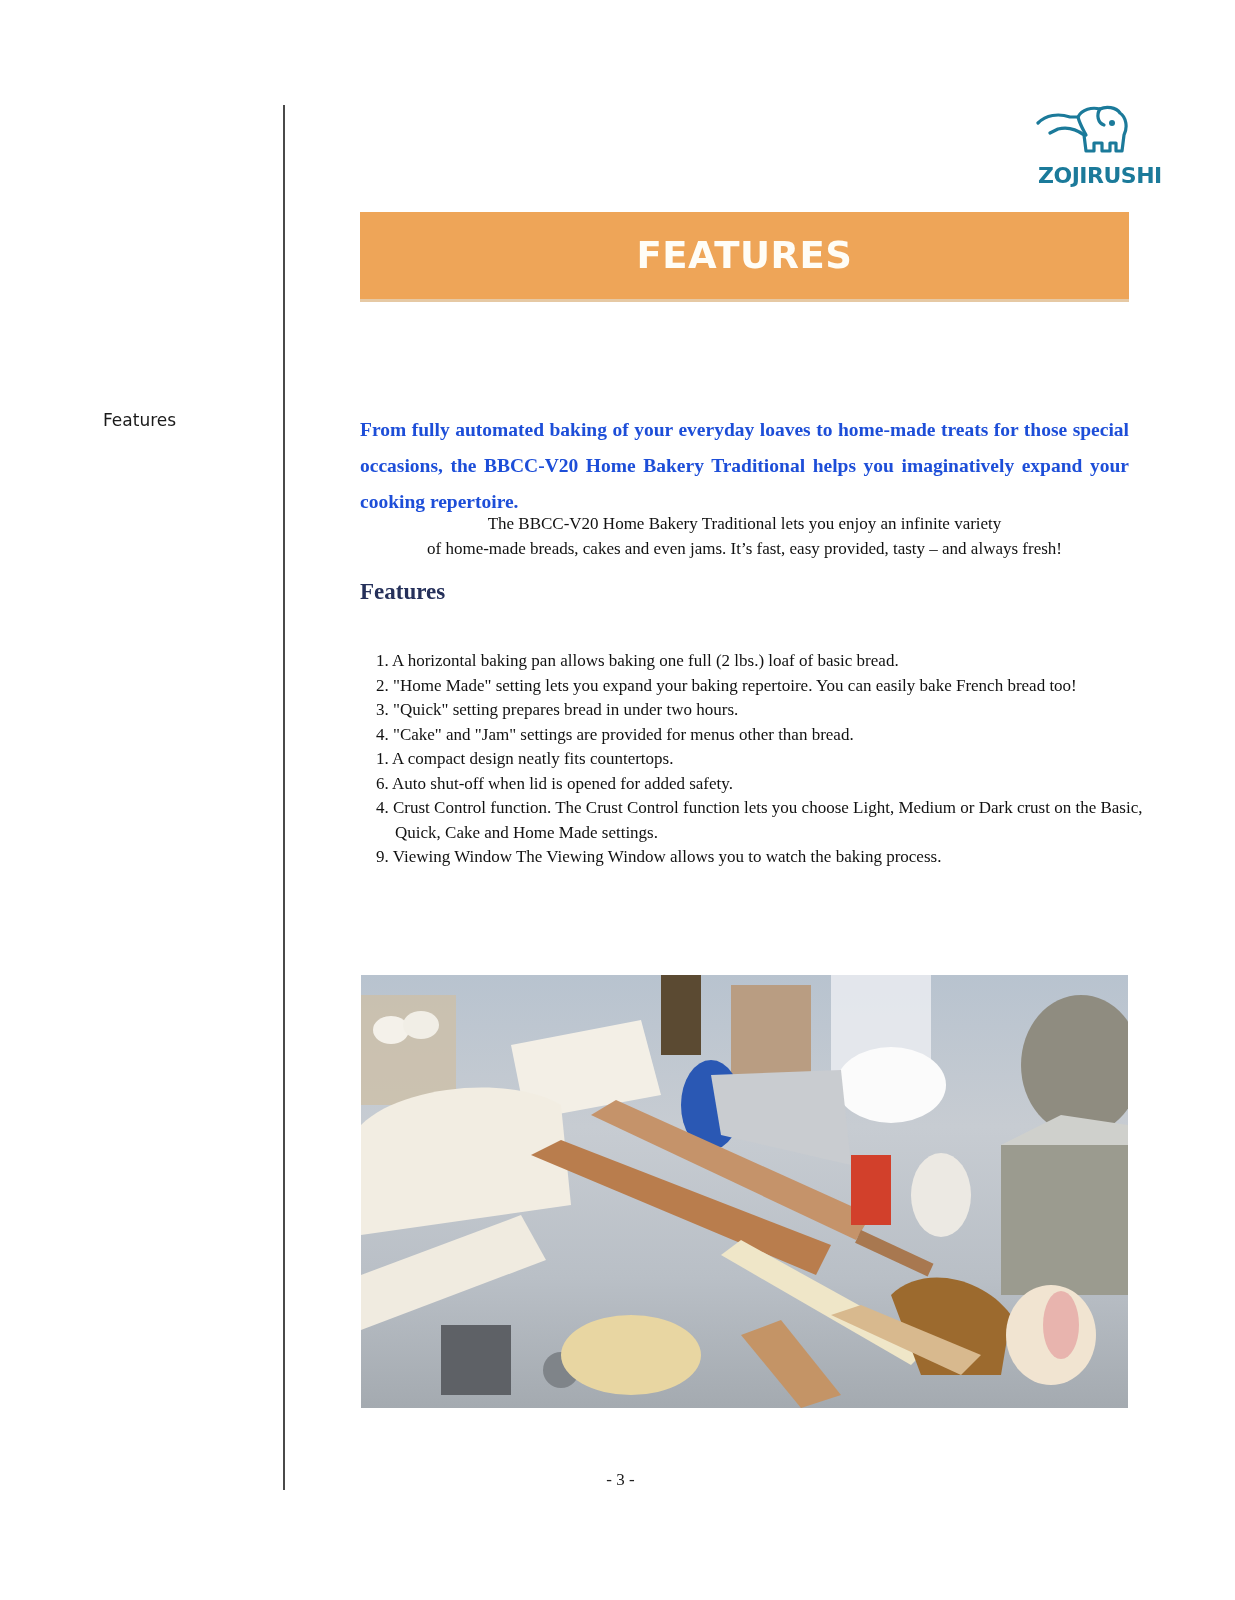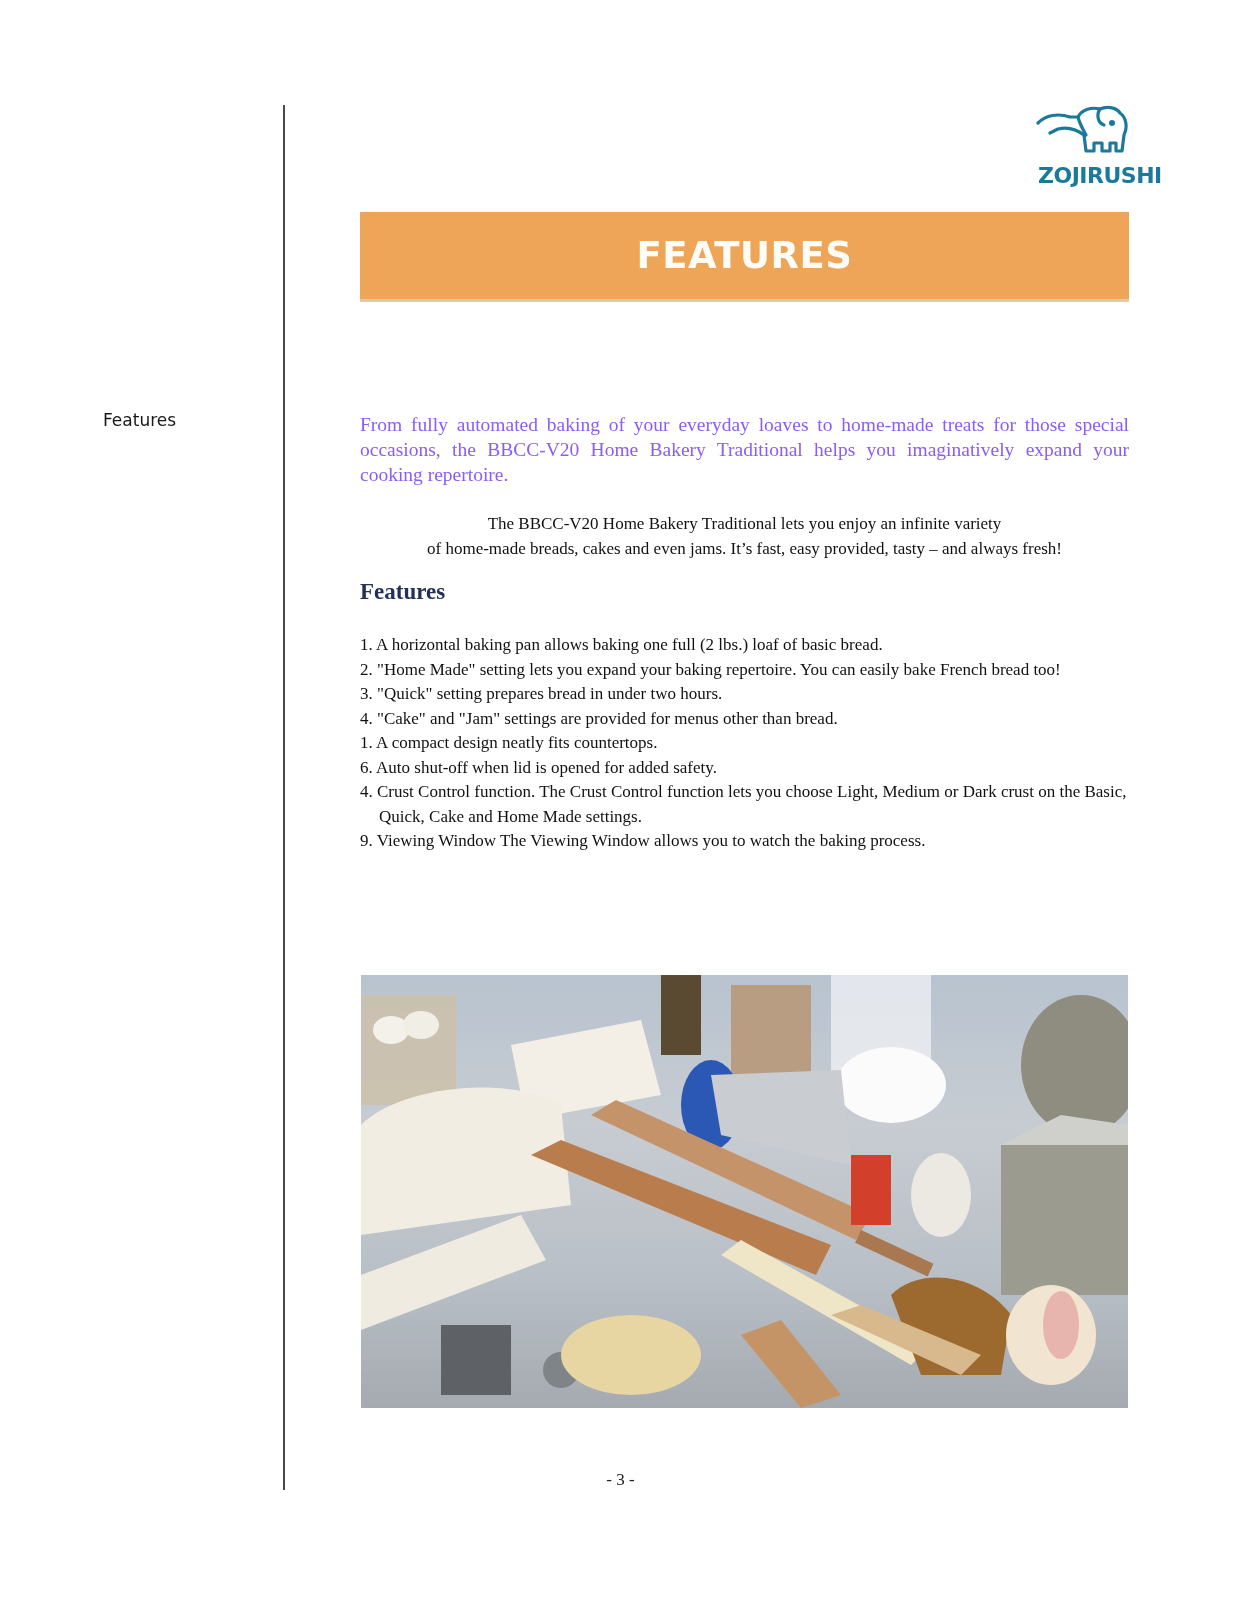--- a/index.html
+++ b/index.html
@@ -11,27 +11,27 @@
 
   .logo { position: absolute; left: 1008px; top: 105px; width: 120px; height: 90px; margin-left: 28px; }
   .logo svg { display: block; }
   .logo-text { position: absolute; left: 2px; top: 58px; font-family: "DejaVu Sans", sans-serif; font-weight: bold; font-size: 22px; color: #1b7a9a; letter-spacing: -0.5px; }
 
   .banner { position: absolute; left: 360px; top: 212px; width: 769px; height: 90px; background: #eea558; border-bottom: 3px solid #e6c9a4; box-sizing: border-box; display: flex; align-items: center; justify-content: center; }
   .banner-title { font-family: "DejaVu Sans", sans-serif; font-weight: bold; font-size: 37px; color: #fffdf6; letter-spacing: 0.5px; }
 
   .content { position: absolute; left: 360px; width: 769px; font-family: "Liberation Serif", serif; color: #111; }
 
-  .intro { top: 412px; font-size: 19.5px; font-weight: normal; color: #8b5cf6; line-height: 25px; text-align: justify; }
+  .intro { top: 412px; font-size: 19.5px; font-weight: bold; color: #1d4ed8; line-height: 36px; text-align: justify; }
 
   .para { top: 511px; font-size: 17px; line-height: 25px; text-align: center; }
 
   .section-title { top: 579px; font-size: 23px; font-weight: bold; color: #25305a; }
 
-  .features-list { top: 633px; font-size: 17px; line-height: 24.5px; margin: 0; padding: 0; list-style: none; }
+  .features-list { top: 633px; font-size: 17px; line-height: 24.5px; margin: 16px; padding: 0; list-style: none; }
   .features-list li { padding-left: 19px; text-indent: -19px; }
 
   .photo { position: absolute; left: 361px; top: 975px; width: 767px; height: 433px; overflow: hidden;
     background: linear-gradient(180deg, #b8c3cf 0%, #c7ccd2 35%, #b9bfc6 70%, #a4aab0 100%); }
 
   .page-num { position: absolute; left: 0; width: 1235px; top: 1470px; text-align: center; font-family: "Liberation Serif", serif; font-size: 17px; color: #222; }
   .page-num span { position: relative; left: 3px; }
 </style>
 </head>
 <body>

